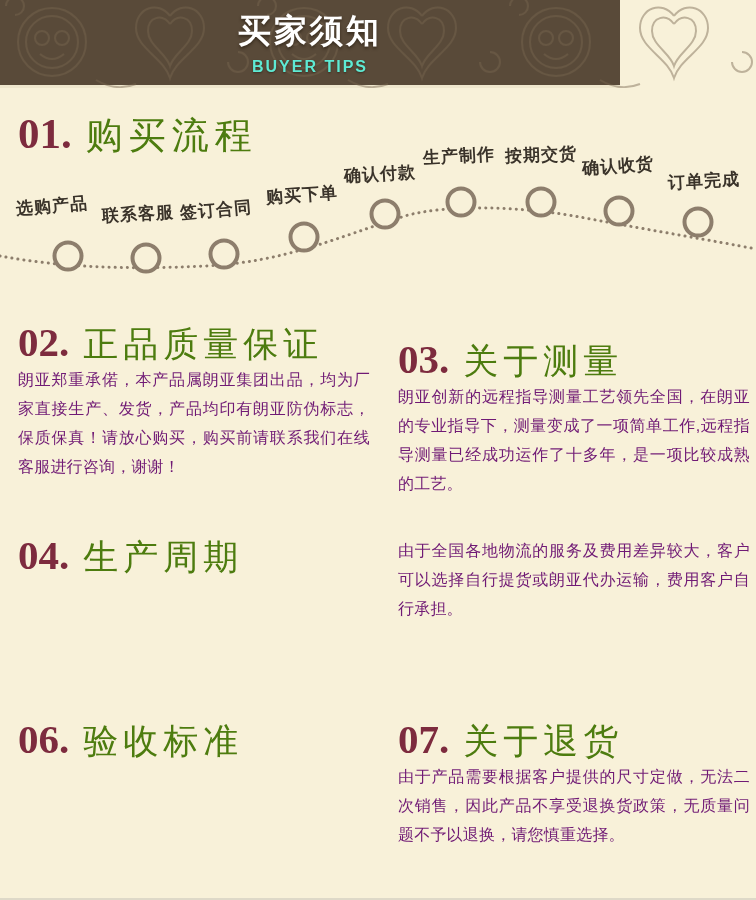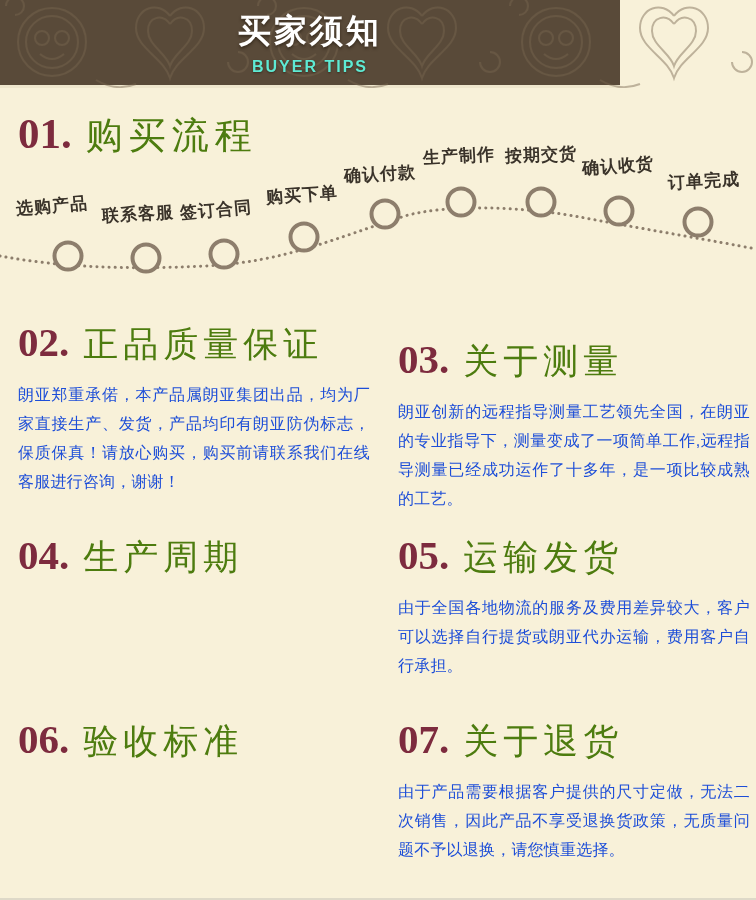--- a/index.html
+++ b/index.html
@@ -47,21 +47,21 @@
   .flow { position:absolute; left:0; top:100px; width:756px; height:205px; }
   .flow svg { position:absolute; inset:0; display:block; }
   .flow-label {
     position:absolute; font-size:17px; font-weight:bold; color:#3a332a;
     white-space:nowrap; letter-spacing:1px;
     transform:translate(-50%,-50%) rotate(var(--rot,-3deg));
   }
   
   .info { position:absolute; width:352px; }
   .info p {
-    margin-top:16px; font-size:16px; line-height:29px; color:#1d4ed8;
+    margin-top:1px; font-size:16px; line-height:29px; color:#701a75;
     text-align:justify; letter-spacing:0.2px;
   }
   .pos-02 { left:18px;  top:322px; }
   .pos-03 { left:398px; top:339px; }
   .pos-04 { left:18px;  top:535px; }
   .pos-05 { left:398px; top:535px; }
   .pos-06 { left:18px;  top:719px; }
   .pos-07 { left:398px; top:719px; }
 </style>
 </head>
@@ -143,24 +143,20 @@
   </div>
 
   <div class="info pos-04">
     <div class="sec-head">
       <span class="sec-num">04.</span>
       <span class="sec-title">生产周期</span>
     </div>
   </div>
 
   <div class="info pos-05">
-    <div class="sec-head">
-      <span class="sec-num">05.</span>
-      <span class="sec-title">运输发货</span>
-    </div>
     <p>由于全国各地物流的服务及费用差异较大，客户可以选择自行提货或朗亚代办运输，费用客户自行承担。</p>
   </div>
 
   <div class="info pos-06">
     <div class="sec-head">
       <span class="sec-num">06.</span>
       <span class="sec-title">验收标准</span>
     </div>
   </div>
 

